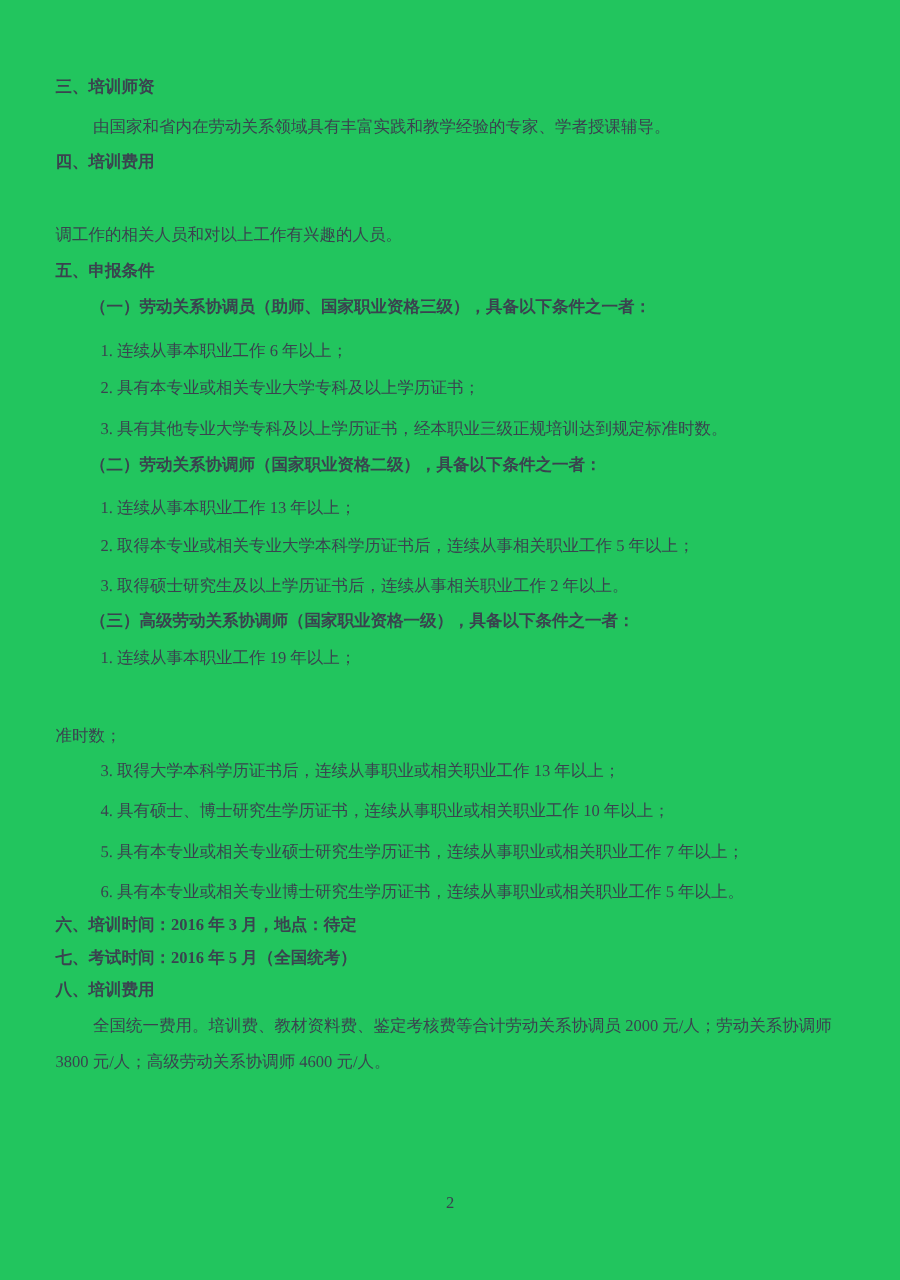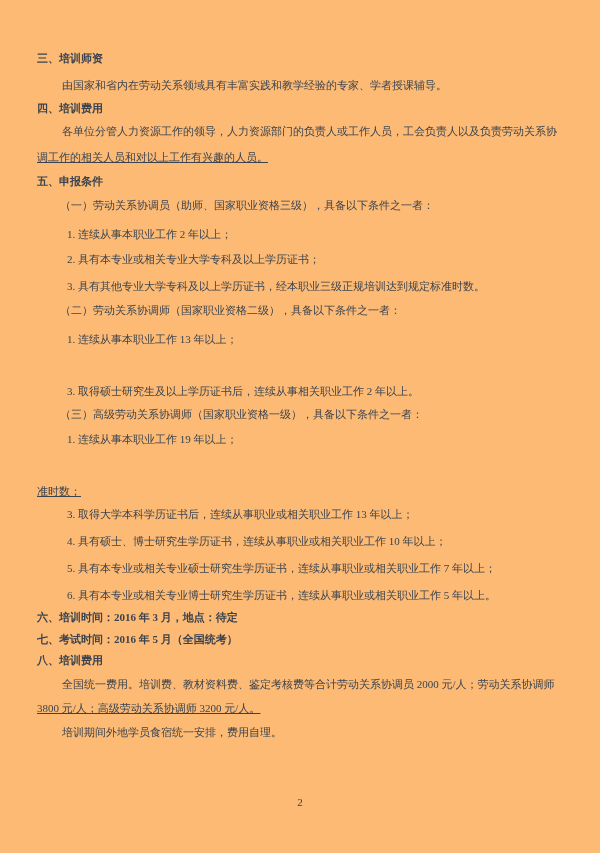--- a/index.html
+++ b/index.html
@@ -1,69 +1,68 @@
 <!DOCTYPE html>
 <html><head>
 <meta charset="utf-8">
 <style>
   html,body { margin:0; padding:0; background:#ffffff; }
   .page {
     position:relative;
     width:600px; height:853px;
-    background:#fdba74;
+    background:#22c55e;
     font-family:"Liberation Serif","DejaVu Serif",serif;
     color:#3a434f;
     overflow:hidden;
   }
   .line {
     position:absolute;
     white-space:nowrap;
     font-size:11px;
     line-height:15px;
   }
   .h    { left:37px; font-weight:bold; }
-  .sub  { left:60px; font-weight:normal; }
+  .sub  { left:60px; font-weight:bold; }
   .item { left:67px; }
   .para { left:62px;font-family:Liberation Serif, serif; }
-  .cont { left:37px;text-decoration:underline; }
+  .cont { left:37px; }
   .pagenum { left:0; width:600px; text-align:center; font-size:11px; }
 
   .y53{top:51px}  .y80{top:78px}  .y103{top:101px} .y126{top:124px}
   .y152{top:150px} .y176{top:174px} .y200{top:198px} .y229{top:227px}
   .y254{top:252px} .y281{top:279px} .y305{top:303px} .y334{top:332px}
   .y359{top:357px} .y386{top:384px} .y409{top:407px} .y434{top:432px}
   .y459{top:457px} .y486{top:484px} .y509{top:507px} .y536{top:534px}
   .y563{top:561px} .y590{top:588px} .y612{top:610px} .y634{top:632px}
   .y655{top:653px} .y679{top:677px} .y703{top:701px} .y727{top:725px}
   .y797{top:795px}
 </style>
 </head>
 <body>
 
 <div class="page">
   <div class="line h y53">三、培训师资</div>
   <div class="line para y80">由国家和省内在劳动关系领域具有丰富实践和教学经验的专家、学者授课辅导。</div>
   <div class="line h y103">四、培训费用</div>
-  <div class="line para y126">各单位分管人力资源工作的领导，人力资源部门的负责人或工作人员，工会负责人以及负责劳动关系协</div>
   <div class="line cont y152">调工作的相关人员和对以上工作有兴趣的人员。</div>
   <div class="line h y176">五、申报条件</div>
   <div class="line sub y200">（一）劳动关系协调员（助师、国家职业资格三级），具备以下条件之一者：</div>
-  <div class="line item y229">1. 连续从事本职业工作 2 年以上；</div>
+  <div class="line item y229">1. 连续从事本职业工作 6 年以上；</div>
   <div class="line item y254">2. 具有本专业或相关专业大学专科及以上学历证书；</div>
   <div class="line item y281">3. 具有其他专业大学专科及以上学历证书，经本职业三级正规培训达到规定标准时数。</div>
   <div class="line sub y305">（二）劳动关系协调师（国家职业资格二级），具备以下条件之一者：</div>
   <div class="line item y334">1. 连续从事本职业工作 13 年以上；</div>
+  <div class="line item y359">2. 取得本专业或相关专业大学本科学历证书后，连续从事相关职业工作 5 年以上；</div>
   <div class="line item y386">3. 取得硕士研究生及以上学历证书后，连续从事相关职业工作 2 年以上。</div>
   <div class="line sub y409">（三）高级劳动关系协调师（国家职业资格一级），具备以下条件之一者：</div>
   <div class="line item y434">1. 连续从事本职业工作 19 年以上；</div>
   <div class="line cont y486">准时数；</div>
   <div class="line item y509">3. 取得大学本科学历证书后，连续从事职业或相关职业工作 13 年以上；</div>
   <div class="line item y536">4. 具有硕士、博士研究生学历证书，连续从事职业或相关职业工作 10 年以上；</div>
   <div class="line item y563">5. 具有本专业或相关专业硕士研究生学历证书，连续从事职业或相关职业工作 7 年以上；</div>
   <div class="line item y590">6. 具有本专业或相关专业博士研究生学历证书，连续从事职业或相关职业工作 5 年以上。</div>
   <div class="line h y612">六、培训时间：2016 年 3 月，地点：待定</div>
   <div class="line h y634">七、考试时间：2016 年 5 月（全国统考）</div>
   <div class="line h y655">八、培训费用</div>
   <div class="line para y679">全国统一费用。培训费、教材资料费、鉴定考核费等合计劳动关系协调员 2000 元/人；劳动关系协调师</div>
-  <div class="line cont y703">3800 元/人；高级劳动关系协调师 3200 元/人。</div>
-  <div class="line para y727">培训期间外地学员食宿统一安排，费用自理。</div>
+  <div class="line cont y703">3800 元/人；高级劳动关系协调师 4600 元/人。</div>
   <div class="line pagenum y797">2</div>
 </div>
 
 </body></html>

